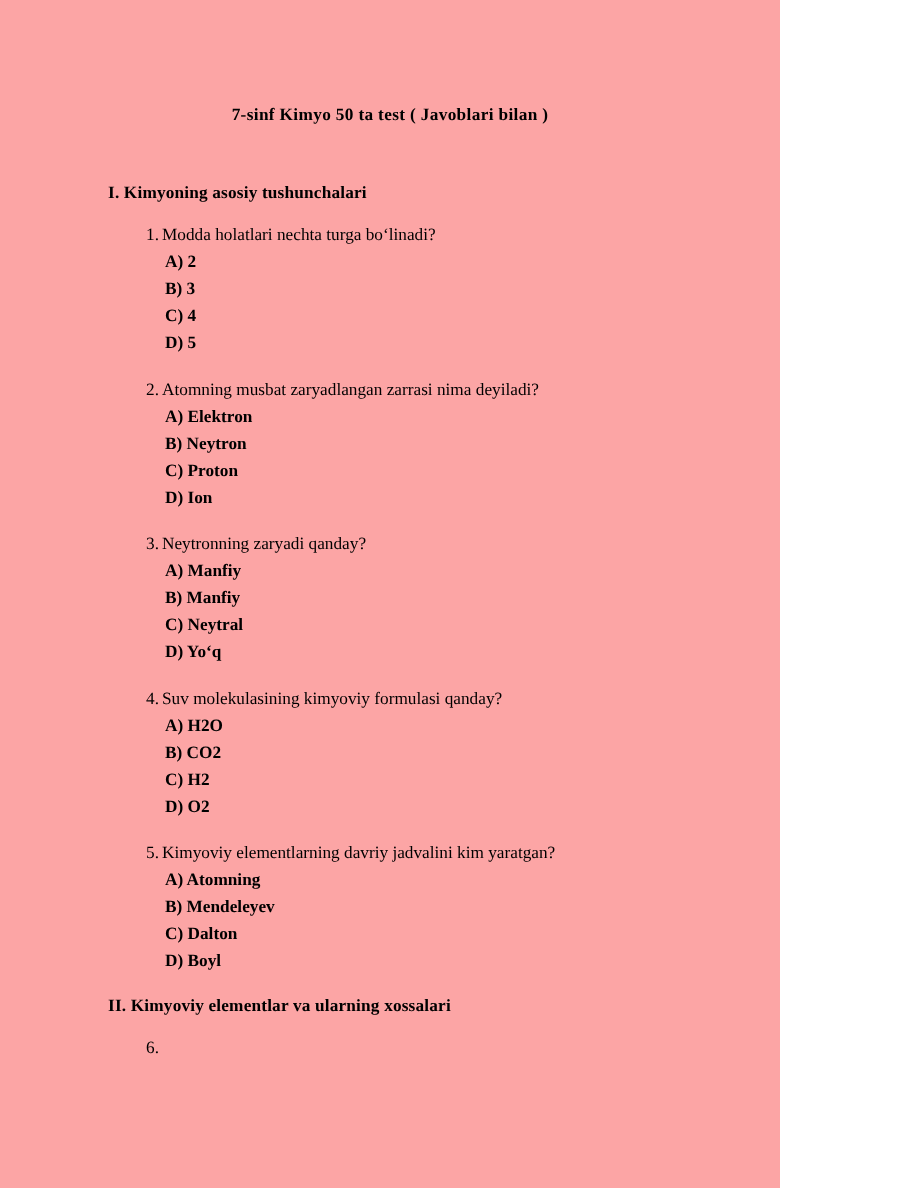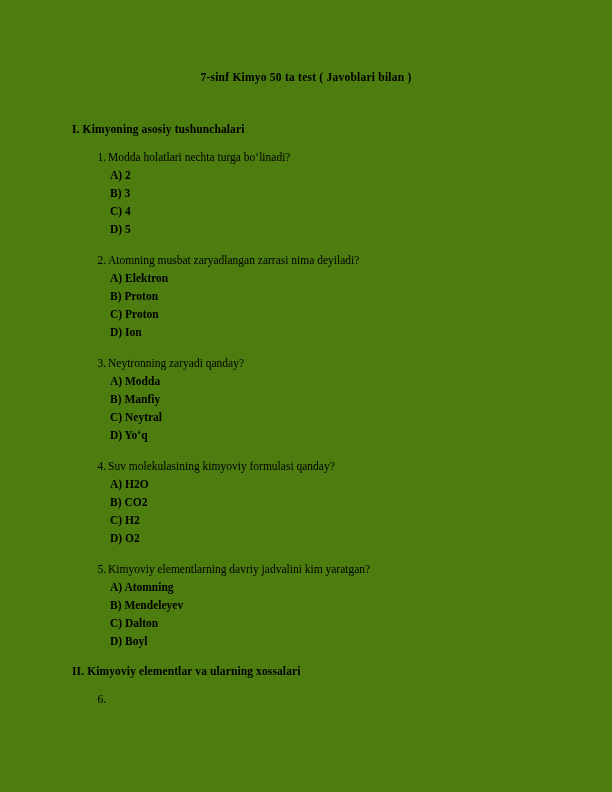--- a/index.html
+++ b/index.html
@@ -10,23 +10,23 @@
   body {
     width: 612px;
     height: 792px;
     font-family: "Liberation Serif", "DejaVu Serif", serif;
     color: #000000;
     -webkit-font-smoothing: antialiased;
     overflow: hidden;
   }
   .page {
     position: relative;
-    width: 612px;
+    width: 520px;
     height: 792px;
-    background: #4d7c0f;
+    background: #fca5a5;
     box-sizing: border-box;
   }
   .doc-title {
     text-align: center;
     font-size: 11.5px;
     font-weight: bold;
     margin: 0;
     padding-top: 71px;
     letter-spacing: 0.02em;
   }
@@ -109,31 +109,31 @@
           <li class="opt-item">C) 4</li>
           <li class="opt-item">D) 5</li>
         </ul>
       </li>
 
       <li class="q-item">
         <span class="q-num">2.</span>
         <p class="q-text">Atomning musbat zaryadlangan zarrasi nima deyiladi?</p>
         <ul class="opt-list">
           <li class="opt-item">A) Elektron</li>
-          <li class="opt-item">B) Proton</li>
+          <li class="opt-item">B) Neytron</li>
           <li class="opt-item">C) Proton</li>
           <li class="opt-item">D) Ion</li>
         </ul>
       </li>
 
       <li class="q-item">
         <span class="q-num">3.</span>
         <p class="q-text">Neytronning zaryadi qanday?</p>
         <ul class="opt-list">
-          <li class="opt-item">A) Modda</li>
+          <li class="opt-item">A) Manfiy</li>
           <li class="opt-item">B) Manfiy</li>
           <li class="opt-item">C) Neytral</li>
           <li class="opt-item">D) Yoʻq</li>
         </ul>
       </li>
 
       <li class="q-item">
         <span class="q-num">4.</span>
         <p class="q-text">Suv molekulasining kimyoviy formulasi qanday?</p>
         <ul class="opt-list">

